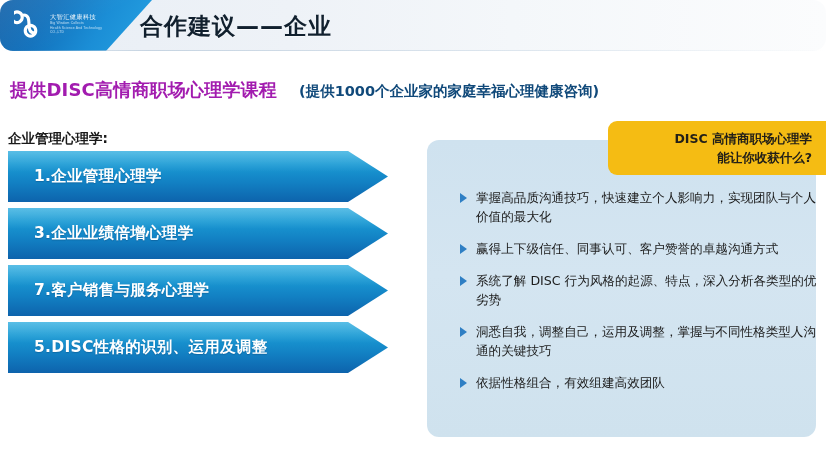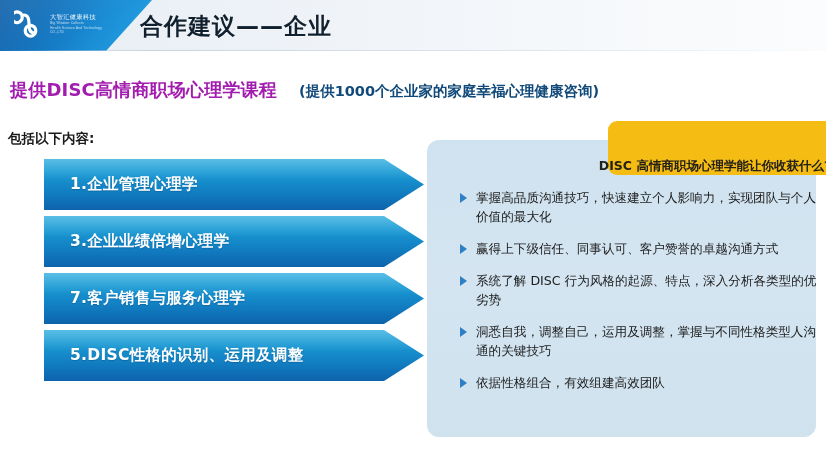--- a/index.html
+++ b/index.html
@@ -15,20 +15,21 @@
     background: #ffffff;
   }
 
   
   .header {
     position: absolute;
     left: 0; top: 0;
     width: 826px; height: 51px;
     background: linear-gradient(90deg, #e8eef5 0%, #eef2f7 35%, #f4f7fa 62%, #fbfcfd 100%);
     overflow: hidden;
+    border-radius: 13px;
   }
   .header-diagonal {
     position: absolute;
     left: 0; top: 0;
     width: 152px; height: 51px;
     background: linear-gradient(120deg, #0e5fa8 0%, #1272bd 32%, #1b8ed6 64%, #26a3e3 100%);
     clip-path: polygon(0 0, 152px 0, 106px 51px, 0 51px);
   }
   .header-diagonal::after {
     content: "";
@@ -90,23 +91,22 @@
   
   .includes-label {
     position: absolute;
     left: 8px; top: 130px;
     font-size: 13.5px; font-weight: bold;
     color: #1a1a1a;
     font-family: "DejaVu Sans", "Liberation Sans", sans-serif;
   }
   .arrow-list {
     position: absolute;
-    left: 8px; top: 159px;
+    left: 8px; top: 151px;
     width: 380px;
-    margin-left: 36px;
   }
   .arrow-item {
     position: relative;
     width: 380px; height: 51px;
     margin-bottom: 6px;
     clip-path: polygon(0 0, 340px 0, 380px 25.5px, 340px 51px, 0 51px);
     background: linear-gradient(180deg, #2cacdf 0%, #1a9ad4 26%, #1280c3 62%, #0d63ac 100%);
     display: flex; align-items: center;
   }
   .arrow-item::before {
@@ -134,21 +134,21 @@
     background: linear-gradient(180deg, #cfe2ef 0%, #d4e5f1 45%, #cfe2ee 100%);
     border-radius: 12px;
   }
   .panel-banner {
     position: absolute;
     left: 608px; top: 121px;
     width: 218px; height: 54px;
     background: #f5bc13;
     border-top-left-radius: 9px;
     border-bottom-left-radius: 9px;
-    display: flex; 
+    display: flex; flex-direction: column;
     align-items: flex-end; justify-content: center;
     padding: 0 14px 0 10px;
   }
   .panel-banner-line {
     font-size: 12.5px; font-weight: bold;
     color: #232018;
     font-family: "DejaVu Sans", "Liberation Sans", sans-serif;
     line-height: 19px;
     white-space: nowrap;
     text-align: right;
@@ -207,21 +207,21 @@
 
     <div class="header-title">合作建议——企业</div>
   </div>
   <div class="header-rule"></div>
 
   <div class="main-title-row">
     <span class="main-title">提供DISC高情商职场心理学课程</span>
     <span class="main-subtitle">(提供1000个企业家的家庭幸福心理健康咨询)</span>
   </div>
 
-  <div class="includes-label">包括以下内容:</div>
+  <div class="includes-label">企业管理心理学:</div>
 
   <div class="arrow-list">
     <div class="arrow-item">
       <span class="arrow-label">1.企业管理心理学</span>
     </div>
     <div class="arrow-item">
       <span class="arrow-label">3.企业业绩倍增心理学</span>
     </div>
     <div class="arrow-item">
       <span class="arrow-label">7.客户销售与服务心理学</span>

